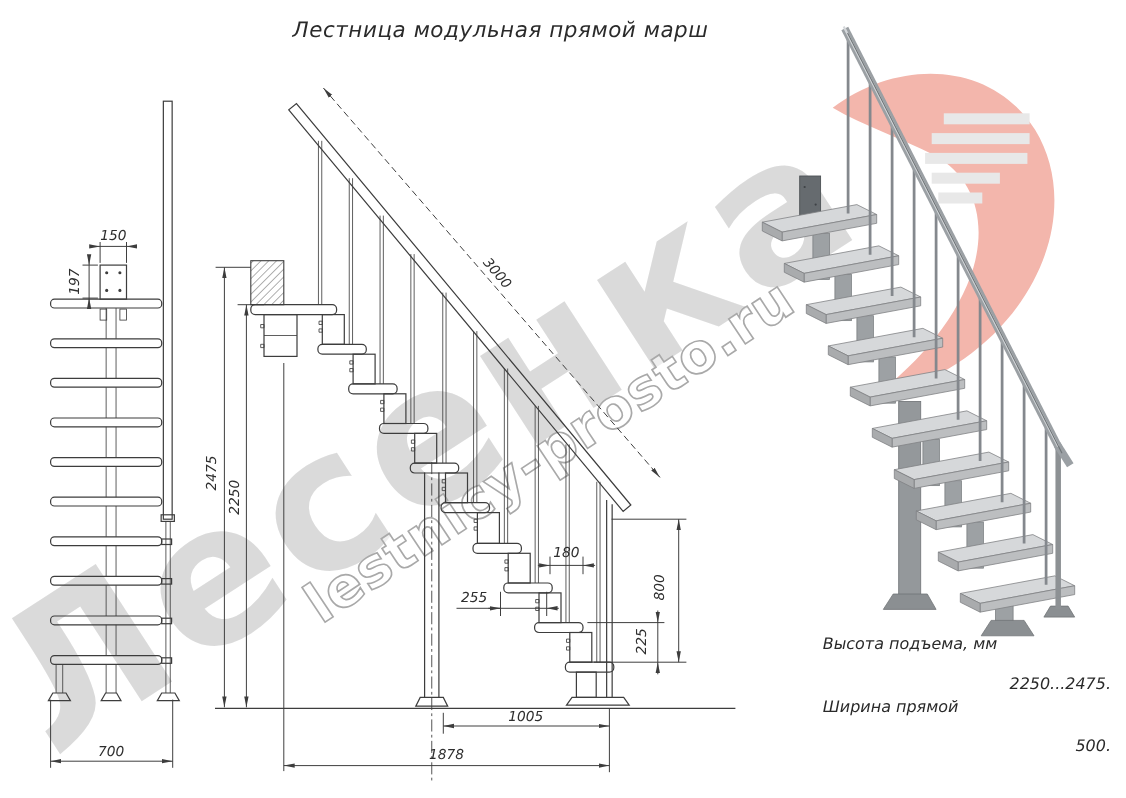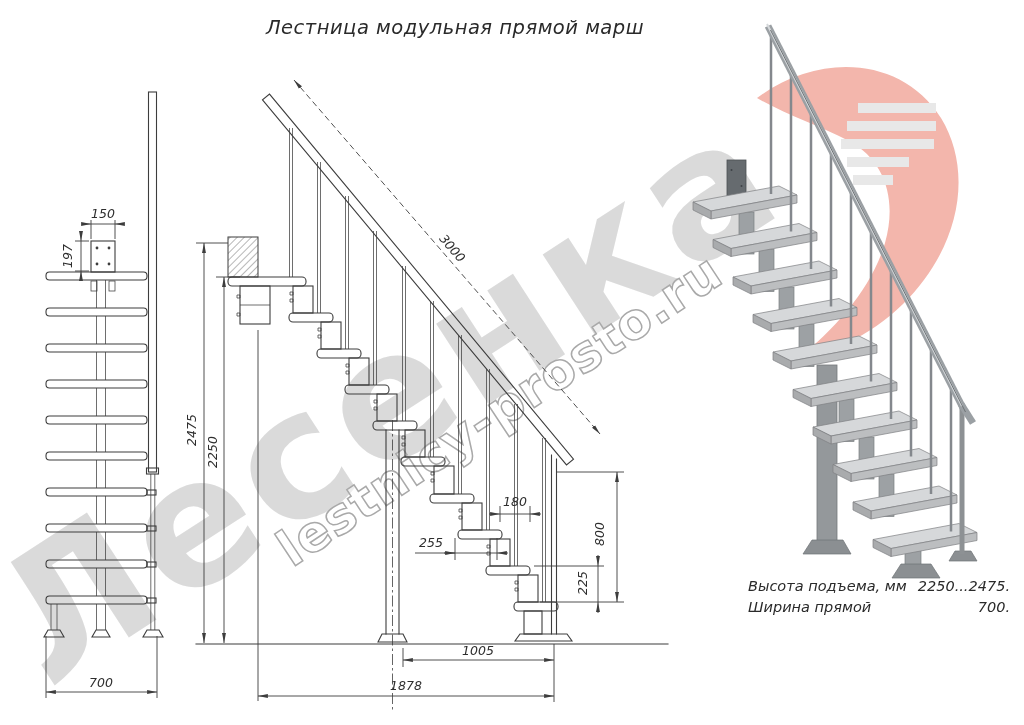--- a/index.html
+++ b/index.html
@@ -14,21 +14,21 @@
   .cl{stroke:#3d3d3d;stroke-width:0.8;fill:none;stroke-dasharray:11,3,2.5,3;}
   .dimtxt{font:italic 12.5px "DejaVu Sans",sans-serif;fill:#2e2e2e;text-anchor:middle;}
   .title-txt{font:italic 19.5px "DejaVu Sans",sans-serif;fill:#2a2a2a;text-anchor:middle;letter-spacing:.5px;}
   .wm1{font:bold 175px "DejaVu Sans",sans-serif;fill:#b7b7b7;opacity:.5;letter-spacing:6px;}
   .wm2{font:bold 50px "DejaVu Sans",sans-serif;fill:rgba(255,255,255,.55);stroke:#a9a9a9;stroke-width:1.5;letter-spacing:1px;}
   
   .spec-table{position:absolute;left:748px;top:576px;width:262px;}
   .spec-row{display:flex;justify-content:space-between;
             font:italic 14.5px/20.5px "DejaVu Sans",sans-serif;color:#2a2a2a;}
   .spec-label{white-space:nowrap;}
-  .spec-value{white-space:nowrap;text-align:right;}
+  .spec-value{white-space:nowrap;text-align:right;margin-top:36px;}
 </style>
 </head>
 <body>
 
 <div class="canvas">
 
 <svg width="1024" height="725" viewBox="0 0 1024 725">
   <defs>
     <marker id="arr" viewBox="0 0 12 8" refX="11" refY="4" markerWidth="12" markerHeight="8" orient="auto-start-reverse">
       <path d="M0,1.8 L11,4 L0,6.2 Z" fill="#3d3d3d"></path>
@@ -326,17 +326,17 @@
   </g>
 </svg>
 
 <div class="spec-table">
   <div class="spec-row">
     <span class="spec-label">Высота подъема, мм</span>
     <span class="spec-value">2250...2475.</span>
   </div>
   <div class="spec-row">
     <span class="spec-label">Ширина прямой</span>
-    <span class="spec-value">700.</span>
+    <span class="spec-value">500.</span>
   </div>
 </div>
 
 </div>
 
 </body></html>

